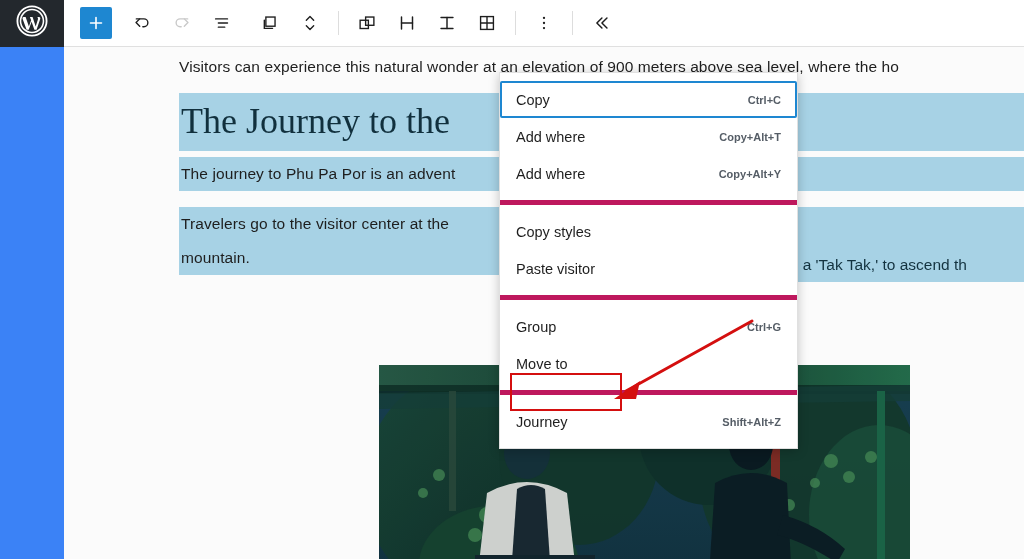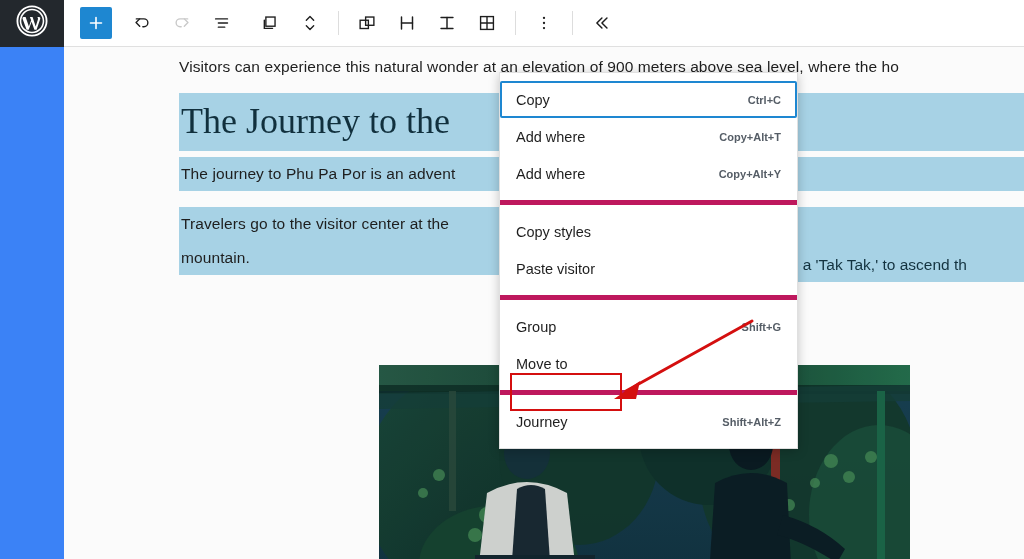--- a/index.html
+++ b/index.html
@@ -381,21 +381,21 @@
       </div>
       <div class="mi">
         <span class="label">Paste visitor</span>
         <span class="short"></span>
       </div>
     </div>
 
     <div class="menu-section">
       <div class="mi">
         <span class="label">Group</span>
-        <span class="short">Shift+G</span>
+        <span class="short">Ctrl+G</span>
       </div>
       <div class="mi">
         <span class="label">Move to</span>
         <span class="short"></span>
       </div>
     </div>
 
     <div class="menu-section">
       <div class="mi">
         <span class="label">Journey</span>

